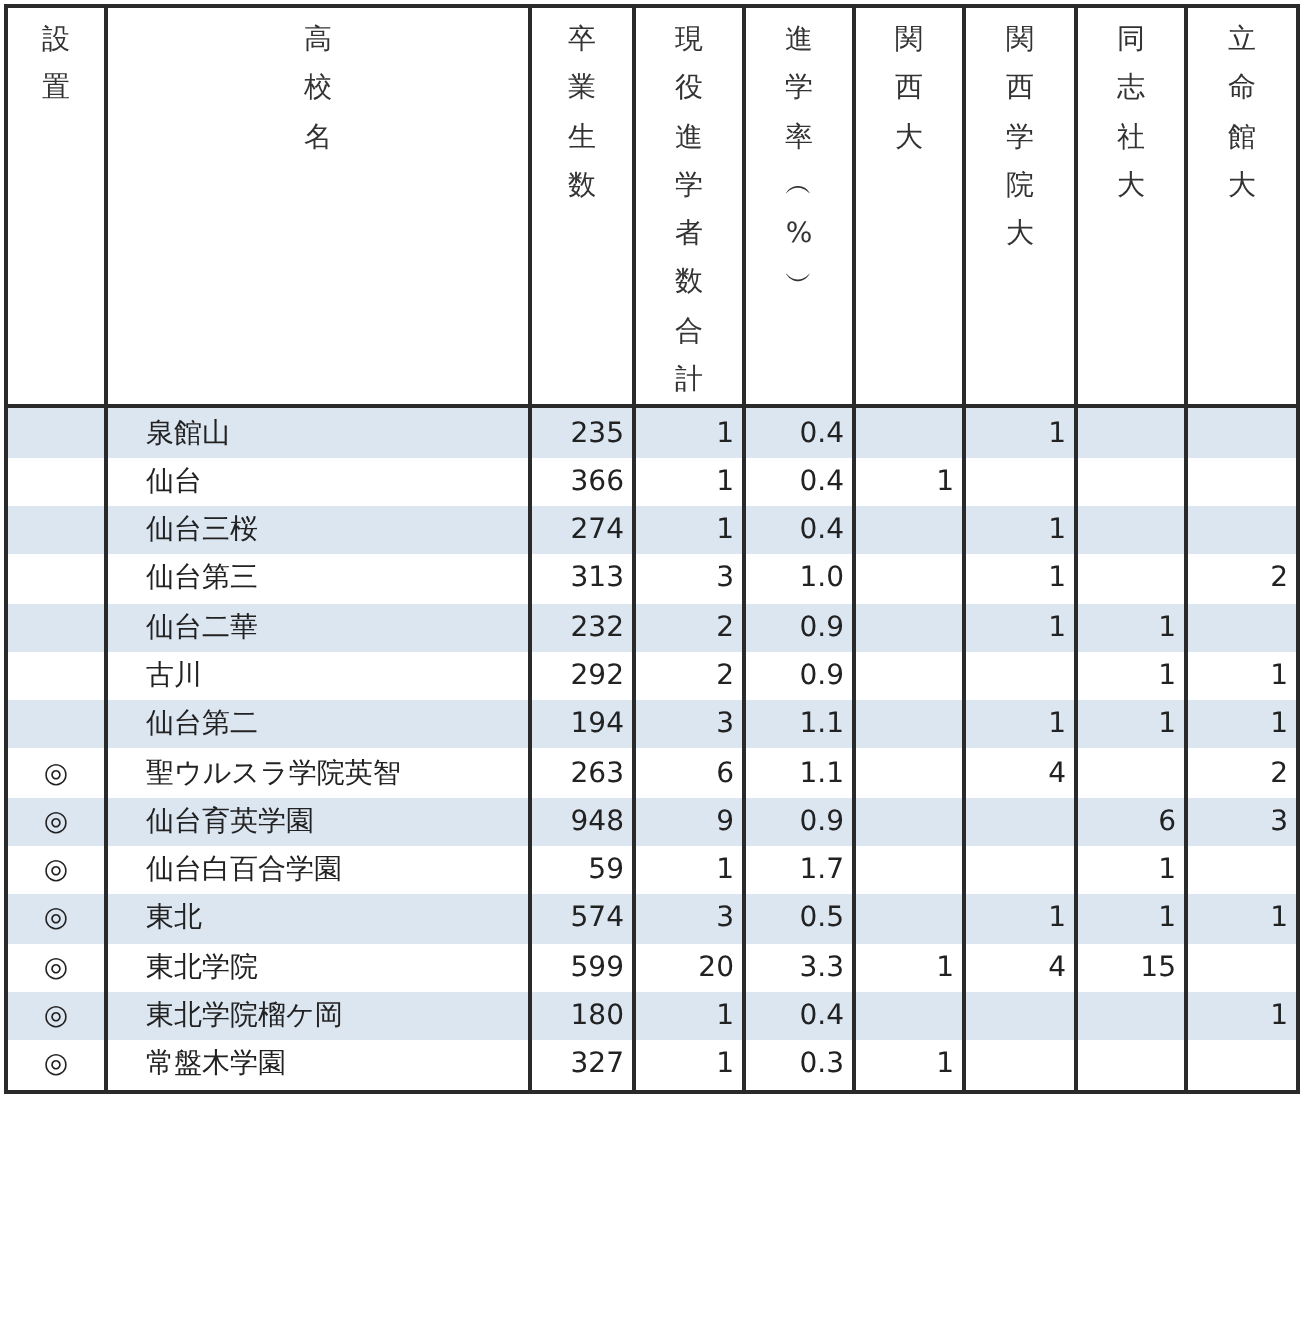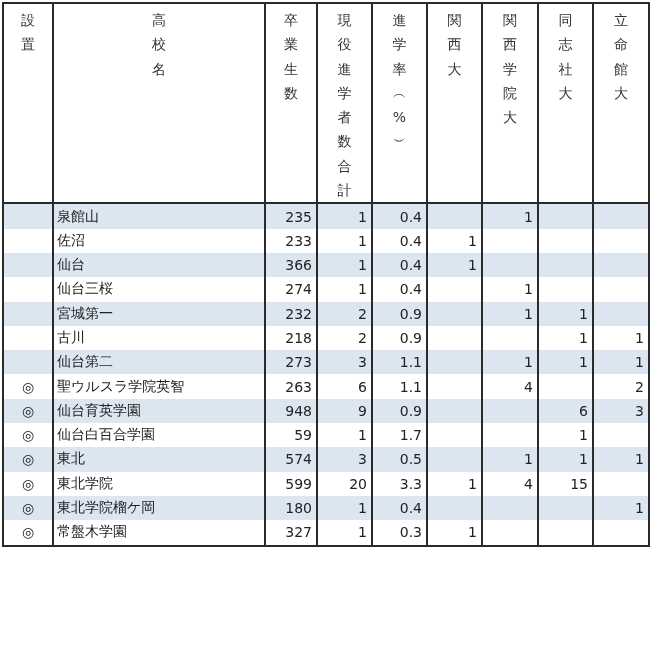--- a/index.html
+++ b/index.html
@@ -8,21 +8,21 @@
   table { border-collapse: collapse; table-layout: fixed; }
   th, td { border-left: 2px solid #2a2a2a; border-right: 2px solid #2a2a2a; padding: 0; }
   thead th { border-top: 2px solid #2a2a2a; border-bottom: 2px solid #2a2a2a; height: 193px; vertical-align: top; font-weight: normal; font-size: 14px; color: #333; }
   tbody td { height: 24.3px; font-size: 14px; white-space: nowrap; overflow: hidden; }
   tbody tr:last-child td { border-bottom: 2px solid #2a2a2a; }
   tbody tr:nth-child(odd) td { background: #dce6f1; }
   tbody tr:nth-child(even) td { background: #ffffff; }
   .vt { display: flex; flex-direction: column; align-items: center; padding-top: 4px; line-height: 24.3px; }
   .vt span { display: block; }
   .num { text-align: right; padding-right: 4px; }
-  .name { text-align: left; padding-left: 3px; margin-top: 40px; }
+  .name { text-align: left; padding-left: 19px; margin-top: 40px; }
   .mark { text-align: center; }
 </style>
 </head>
 <body>
 
 <div class="wrap">
   <table>
     <colgroup>
       <col style="width:50px">
       <col style="width:212px">
@@ -120,31 +120,20 @@
           <td class="num">235</td>
           <td class="num">1</td>
           <td class="num">0.4</td>
           <td class="num"></td>
           <td class="num">1</td>
           <td class="num"></td>
           <td class="num"></td>
         </tr>
         <tr>
           <td class="mark"></td>
-          <td class="name">佐沼</td>
-          <td class="num">233</td>
-          <td class="num">1</td>
-          <td class="num">0.4</td>
-          <td class="num">1</td>
-          <td class="num"></td>
-          <td class="num"></td>
-          <td class="num"></td>
-        </tr>
-        <tr>
-          <td class="mark"></td>
           <td class="name">仙台</td>
           <td class="num">366</td>
           <td class="num">1</td>
           <td class="num">0.4</td>
           <td class="num">1</td>
           <td class="num"></td>
           <td class="num"></td>
           <td class="num"></td>
         </tr>
         <tr>
@@ -153,44 +142,55 @@
           <td class="num">274</td>
           <td class="num">1</td>
           <td class="num">0.4</td>
           <td class="num"></td>
           <td class="num">1</td>
           <td class="num"></td>
           <td class="num"></td>
         </tr>
         <tr>
           <td class="mark"></td>
-          <td class="name">宮城第一</td>
+          <td class="name">仙台第三</td>
+          <td class="num">313</td>
+          <td class="num">3</td>
+          <td class="num">1.0</td>
+          <td class="num"></td>
+          <td class="num">1</td>
+          <td class="num"></td>
+          <td class="num">2</td>
+        </tr>
+        <tr>
+          <td class="mark"></td>
+          <td class="name">仙台二華</td>
           <td class="num">232</td>
           <td class="num">2</td>
           <td class="num">0.9</td>
           <td class="num"></td>
           <td class="num">1</td>
           <td class="num">1</td>
           <td class="num"></td>
         </tr>
         <tr>
           <td class="mark"></td>
           <td class="name">古川</td>
-          <td class="num">218</td>
+          <td class="num">292</td>
           <td class="num">2</td>
           <td class="num">0.9</td>
           <td class="num"></td>
           <td class="num"></td>
           <td class="num">1</td>
           <td class="num">1</td>
         </tr>
         <tr>
           <td class="mark"></td>
           <td class="name">仙台第二</td>
-          <td class="num">273</td>
+          <td class="num">194</td>
           <td class="num">3</td>
           <td class="num">1.1</td>
           <td class="num"></td>
           <td class="num">1</td>
           <td class="num">1</td>
           <td class="num">1</td>
         </tr>
         <tr>
           <td class="mark">◎</td>
           <td class="name">聖ウルスラ学院英智</td>

